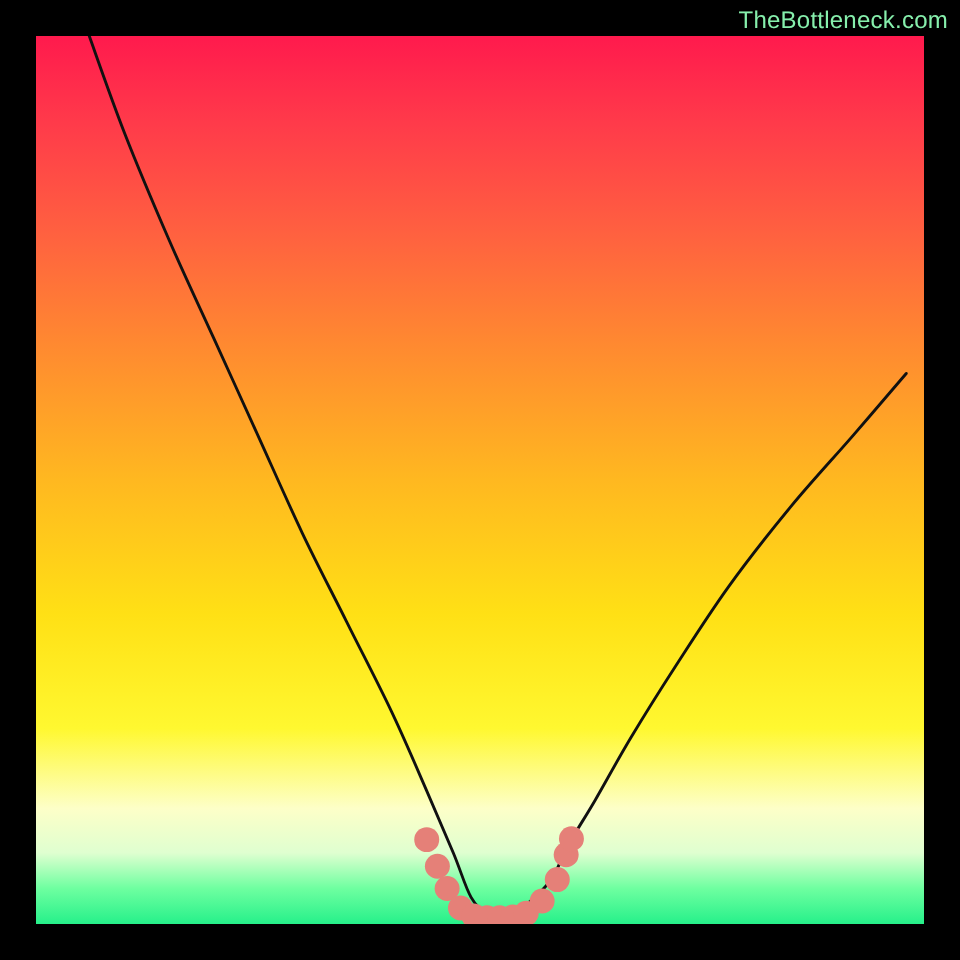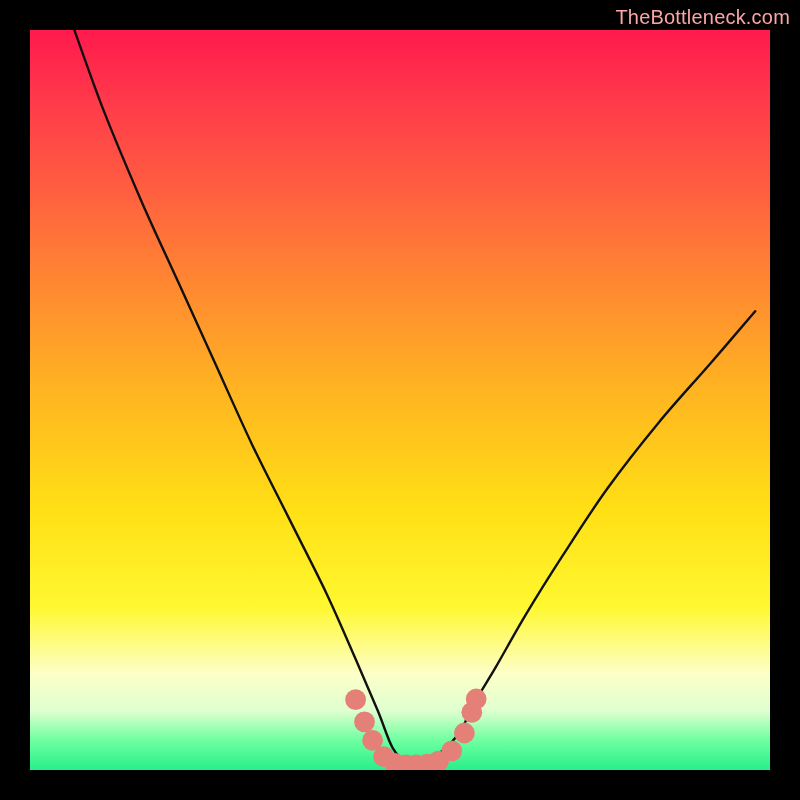--- a/index.html
+++ b/index.html
@@ -46,21 +46,21 @@
   .chart-svg {
     position: absolute;
     left: 0; top: 0;
     width: 740px;
     height: 740px;
   }
   .watermark {
     position: absolute;
     top: 6px;
     right: 10px;
-    color: #fca5a5;
+    color: #86efac;
     font-size: 20px;
     letter-spacing: 0.2px;
     user-select: none;
   }
 </style>
 </head>
 <body>
 
 <div class="frame">
   <div class="plot-area">

